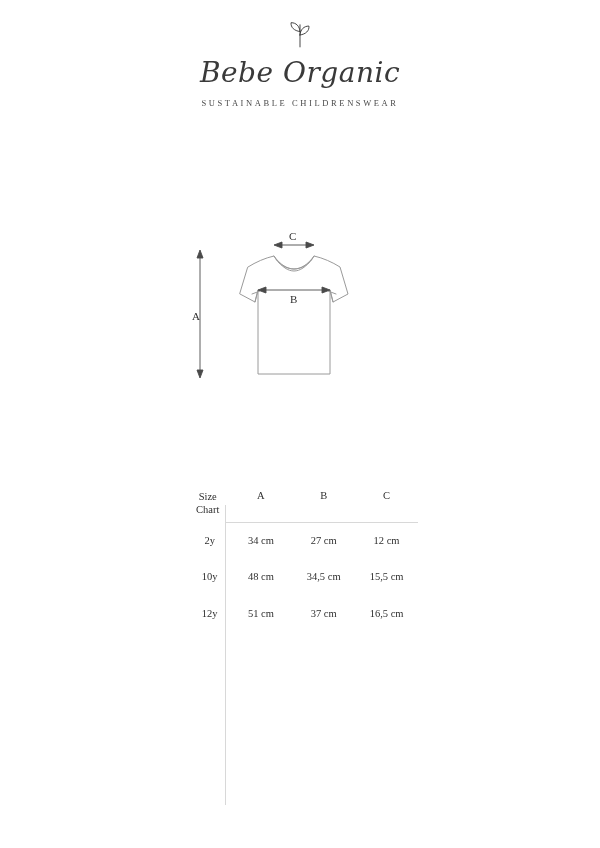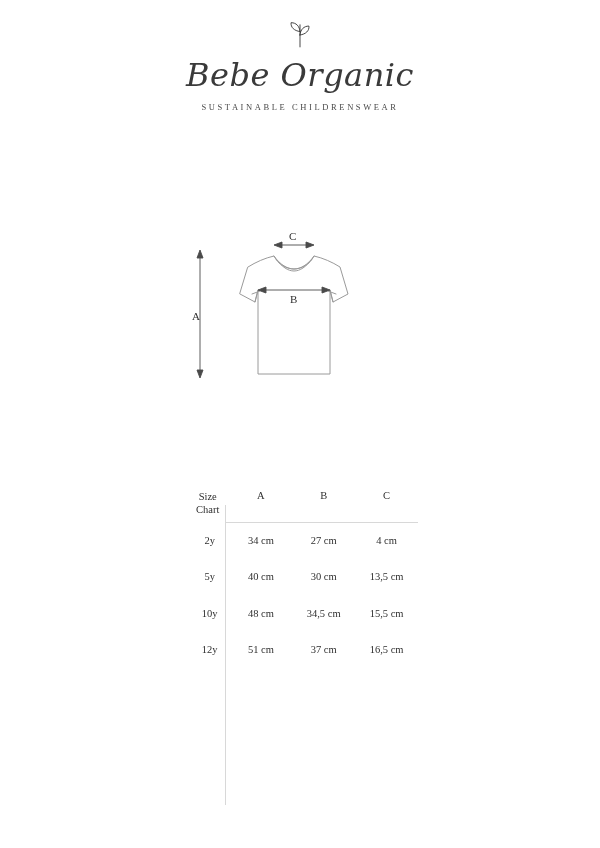--- a/index.html
+++ b/index.html
@@ -25,21 +25,21 @@
     text-align: center;
   }
   .brand-mark {
     display: block;
     margin: 0 auto 6px auto;
     width: 34px;
     height: 34px;
   }
   .brand-name {
     font-family: "DejaVu Serif", serif;
-    font-size: 32px;
+    font-size: 28px;
     font-style: italic;
     letter-spacing: 0.5px;
     color: #3a3a3a;
     line-height: 1.1;
     margin: 0;
   }
   .brand-tagline {
     font-family: Liberation Serif, serif;
     font-size: 8.5px;
     letter-spacing: 2.6px;
@@ -204,27 +204,21 @@
         <th class="col-a">A</th>
         <th class="col-b">B</th>
         <th class="col-c">C</th>
       </tr>
     </thead>
     <tbody>
       <tr>
         <td class="col-size">2y</td>
         <td class="col-a">34 cm</td>
         <td class="col-b">27 cm</td>
-        <td class="col-c">4 cm</td>
-      </tr>
-      <tr>
-        <td class="col-size">5y</td>
-        <td class="col-a">40 cm</td>
-        <td class="col-b">30 cm</td>
-        <td class="col-c">13,5 cm</td>
+        <td class="col-c">12 cm</td>
       </tr>
       <tr>
         <td class="col-size">10y</td>
         <td class="col-a">48 cm</td>
         <td class="col-b">34,5 cm</td>
         <td class="col-c">15,5 cm</td>
       </tr>
       <tr>
         <td class="col-size">12y</td>
         <td class="col-a">51 cm</td>

